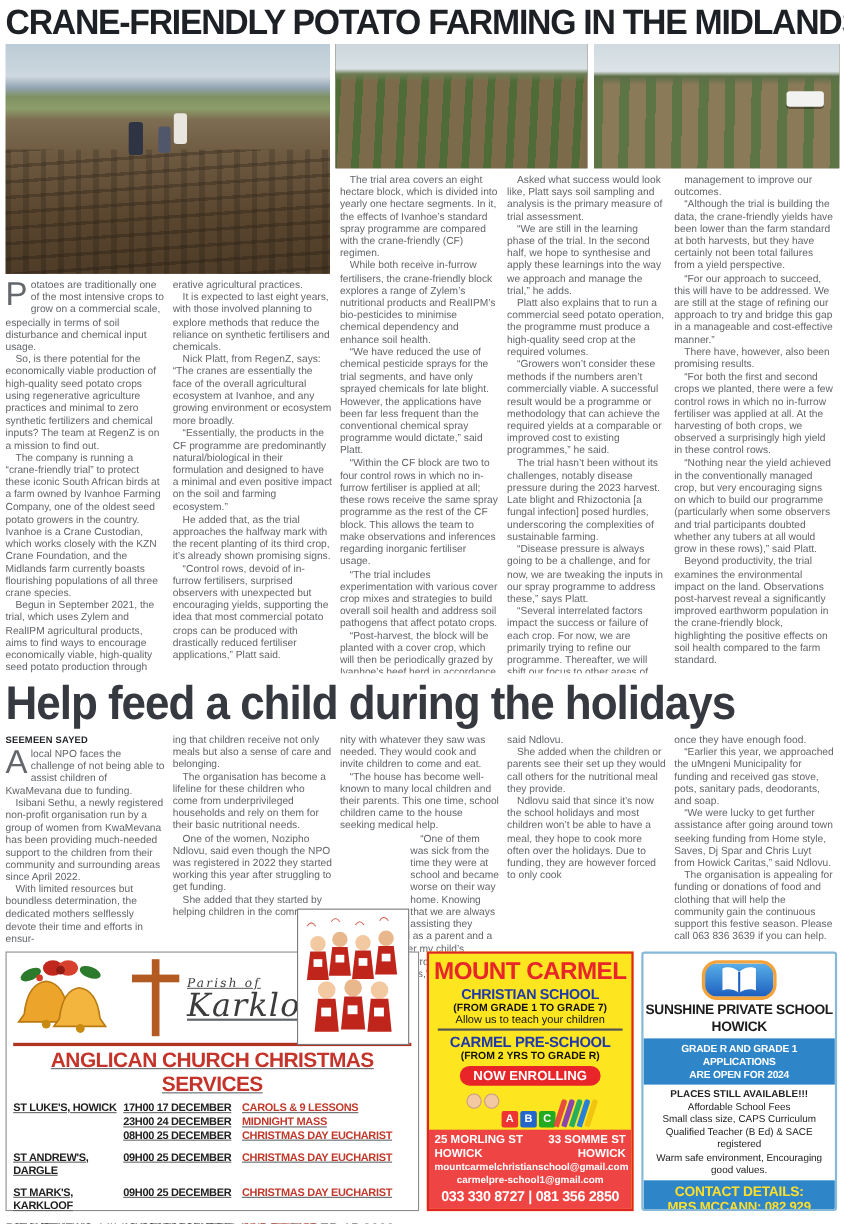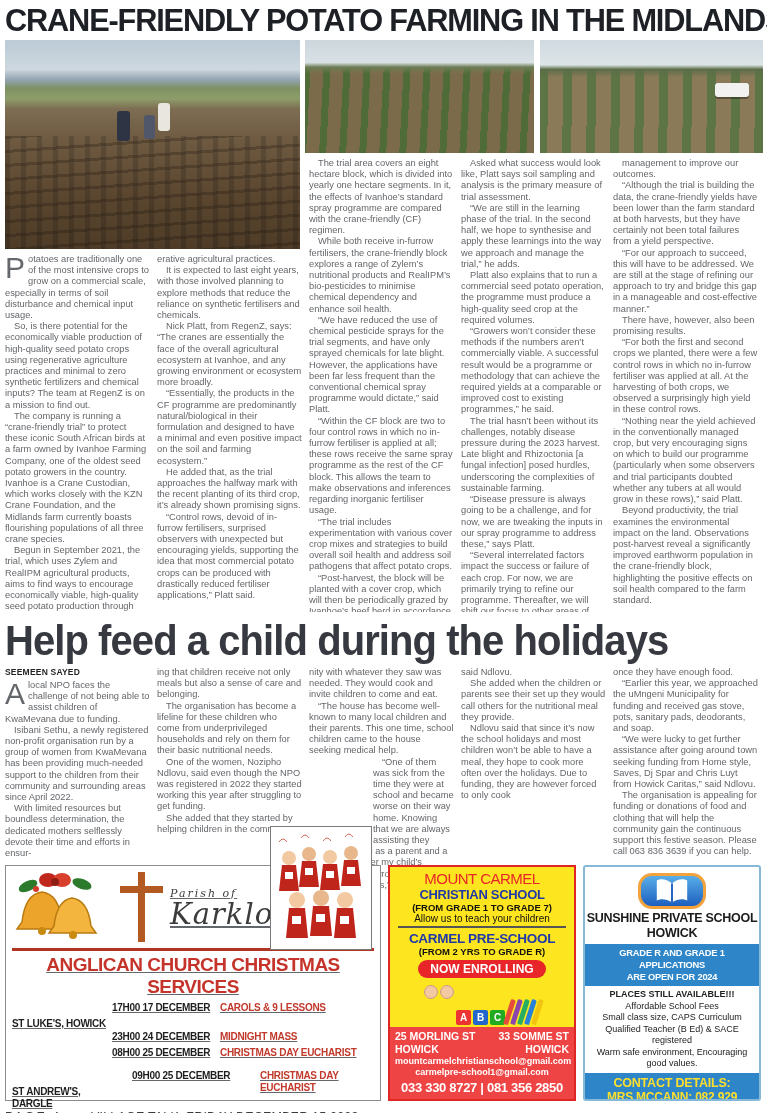--- a/index.html
+++ b/index.html
@@ -58,27 +58,27 @@
   .cross{position:relative;width:46px;height:70px;}
   .cross:before{content:"";position:absolute;left:20px;top:0;width:7px;height:70px;background:#b35a22;}
   .cross:after{content:"";position:absolute;left:2px;top:14px;width:43px;height:7px;background:#b35a22;}
   .parish-text{margin-left:6px;color:#3c3c3c;}
   .parish-prefix{font-family:"DejaVu Serif",serif;font-style:italic;font-size:11px;letter-spacing:2px;}
   .parish-name{font-family:"DejaVu Serif",serif;font-style:italic;font-size:29px;line-height:28px;letter-spacing:1px;}
   .choir-box{position:absolute;right:2px;top:-42px;width:100px;height:122px;background:#fff;border:1px solid #7a7a7a;z-index:3;display:flex;align-items:center;justify-content:center;}
   .church-rule{height:3px;background:#b03422;margin:2px 0 3px;}
   .church-title{margin:1px 0 4px;text-align:center;font-size:19px;font-weight:800;letter-spacing:-.5px;color:#c5342a;}
   .svc-row{display:flex;font-weight:bold;font-size:10px;line-height:12.5px;color:#1e1e1e;}
-  .svc-row.grp{margin-top:7px;gap:20px;}
-  .svc-church{flex:0 0 100px;letter-spacing:-.3px;margin-top:16px;}
+  .svc-row.grp{margin-top:7px;}
+  .svc-church{flex:0 0 100px;letter-spacing:-.3px;}
   .svc-time{flex:0 0 108px;letter-spacing:-.3px;}
   .svc-name{flex:1;color:#c0392b;letter-spacing:-.3px;}
   
   .ad-carmel{flex:0 0 188px;width:188px;border:2px solid #e02525;background:#fde51f;box-sizing:border-box;display:flex;flex-direction:column;text-align:center;overflow:hidden;}
-  .mc-name{font-size:15px;font-weight:400;color:#e8262a;letter-spacing:-.5px;margin-top:3px;}
+  .mc-name{font-size:22px;font-weight:700;color:#e8262a;letter-spacing:-.5px;margin-top:3px;}
   .mc-type{font-size:13px;font-weight:800;color:#2038a8;letter-spacing:-.3px;}
   .mc-grades{font-size:9.5px;font-weight:800;color:#111;}
   .mc-tag{font-size:10px;color:#111;padding-bottom:2px;border-bottom:2px solid #555;margin:0 8px 3px;}
   .mc-pre{font-size:13.5px;font-weight:800;color:#2038a8;letter-spacing:-.3px;}
   .mc-pregrades{font-size:9.5px;font-weight:800;color:#111;margin-bottom:3px;}
   .mc-pill{display:inline-block;margin:0 auto 3px;background:#e8262a;color:#fff;font-weight:800;font-size:12px;padding:2px 12px;border-radius:11px;}
   .mc-art{position:relative;height:46px;margin:0 6px 2px;display:flex;align-items:flex-end;justify-content:center;gap:2px;}
   .kid-head{width:12px;height:12px;border-radius:50%;background:#f2c9a0;border:1px solid #c98;align-self:flex-start;margin-top:4px;}
   .block{width:15px;height:15px;color:#fff;font-weight:800;font-size:10px;line-height:15px;border-radius:2px;}
   .block.a{background:#e33;}  .block.b{background:#26c;}  .block.c{background:#2a2;}

